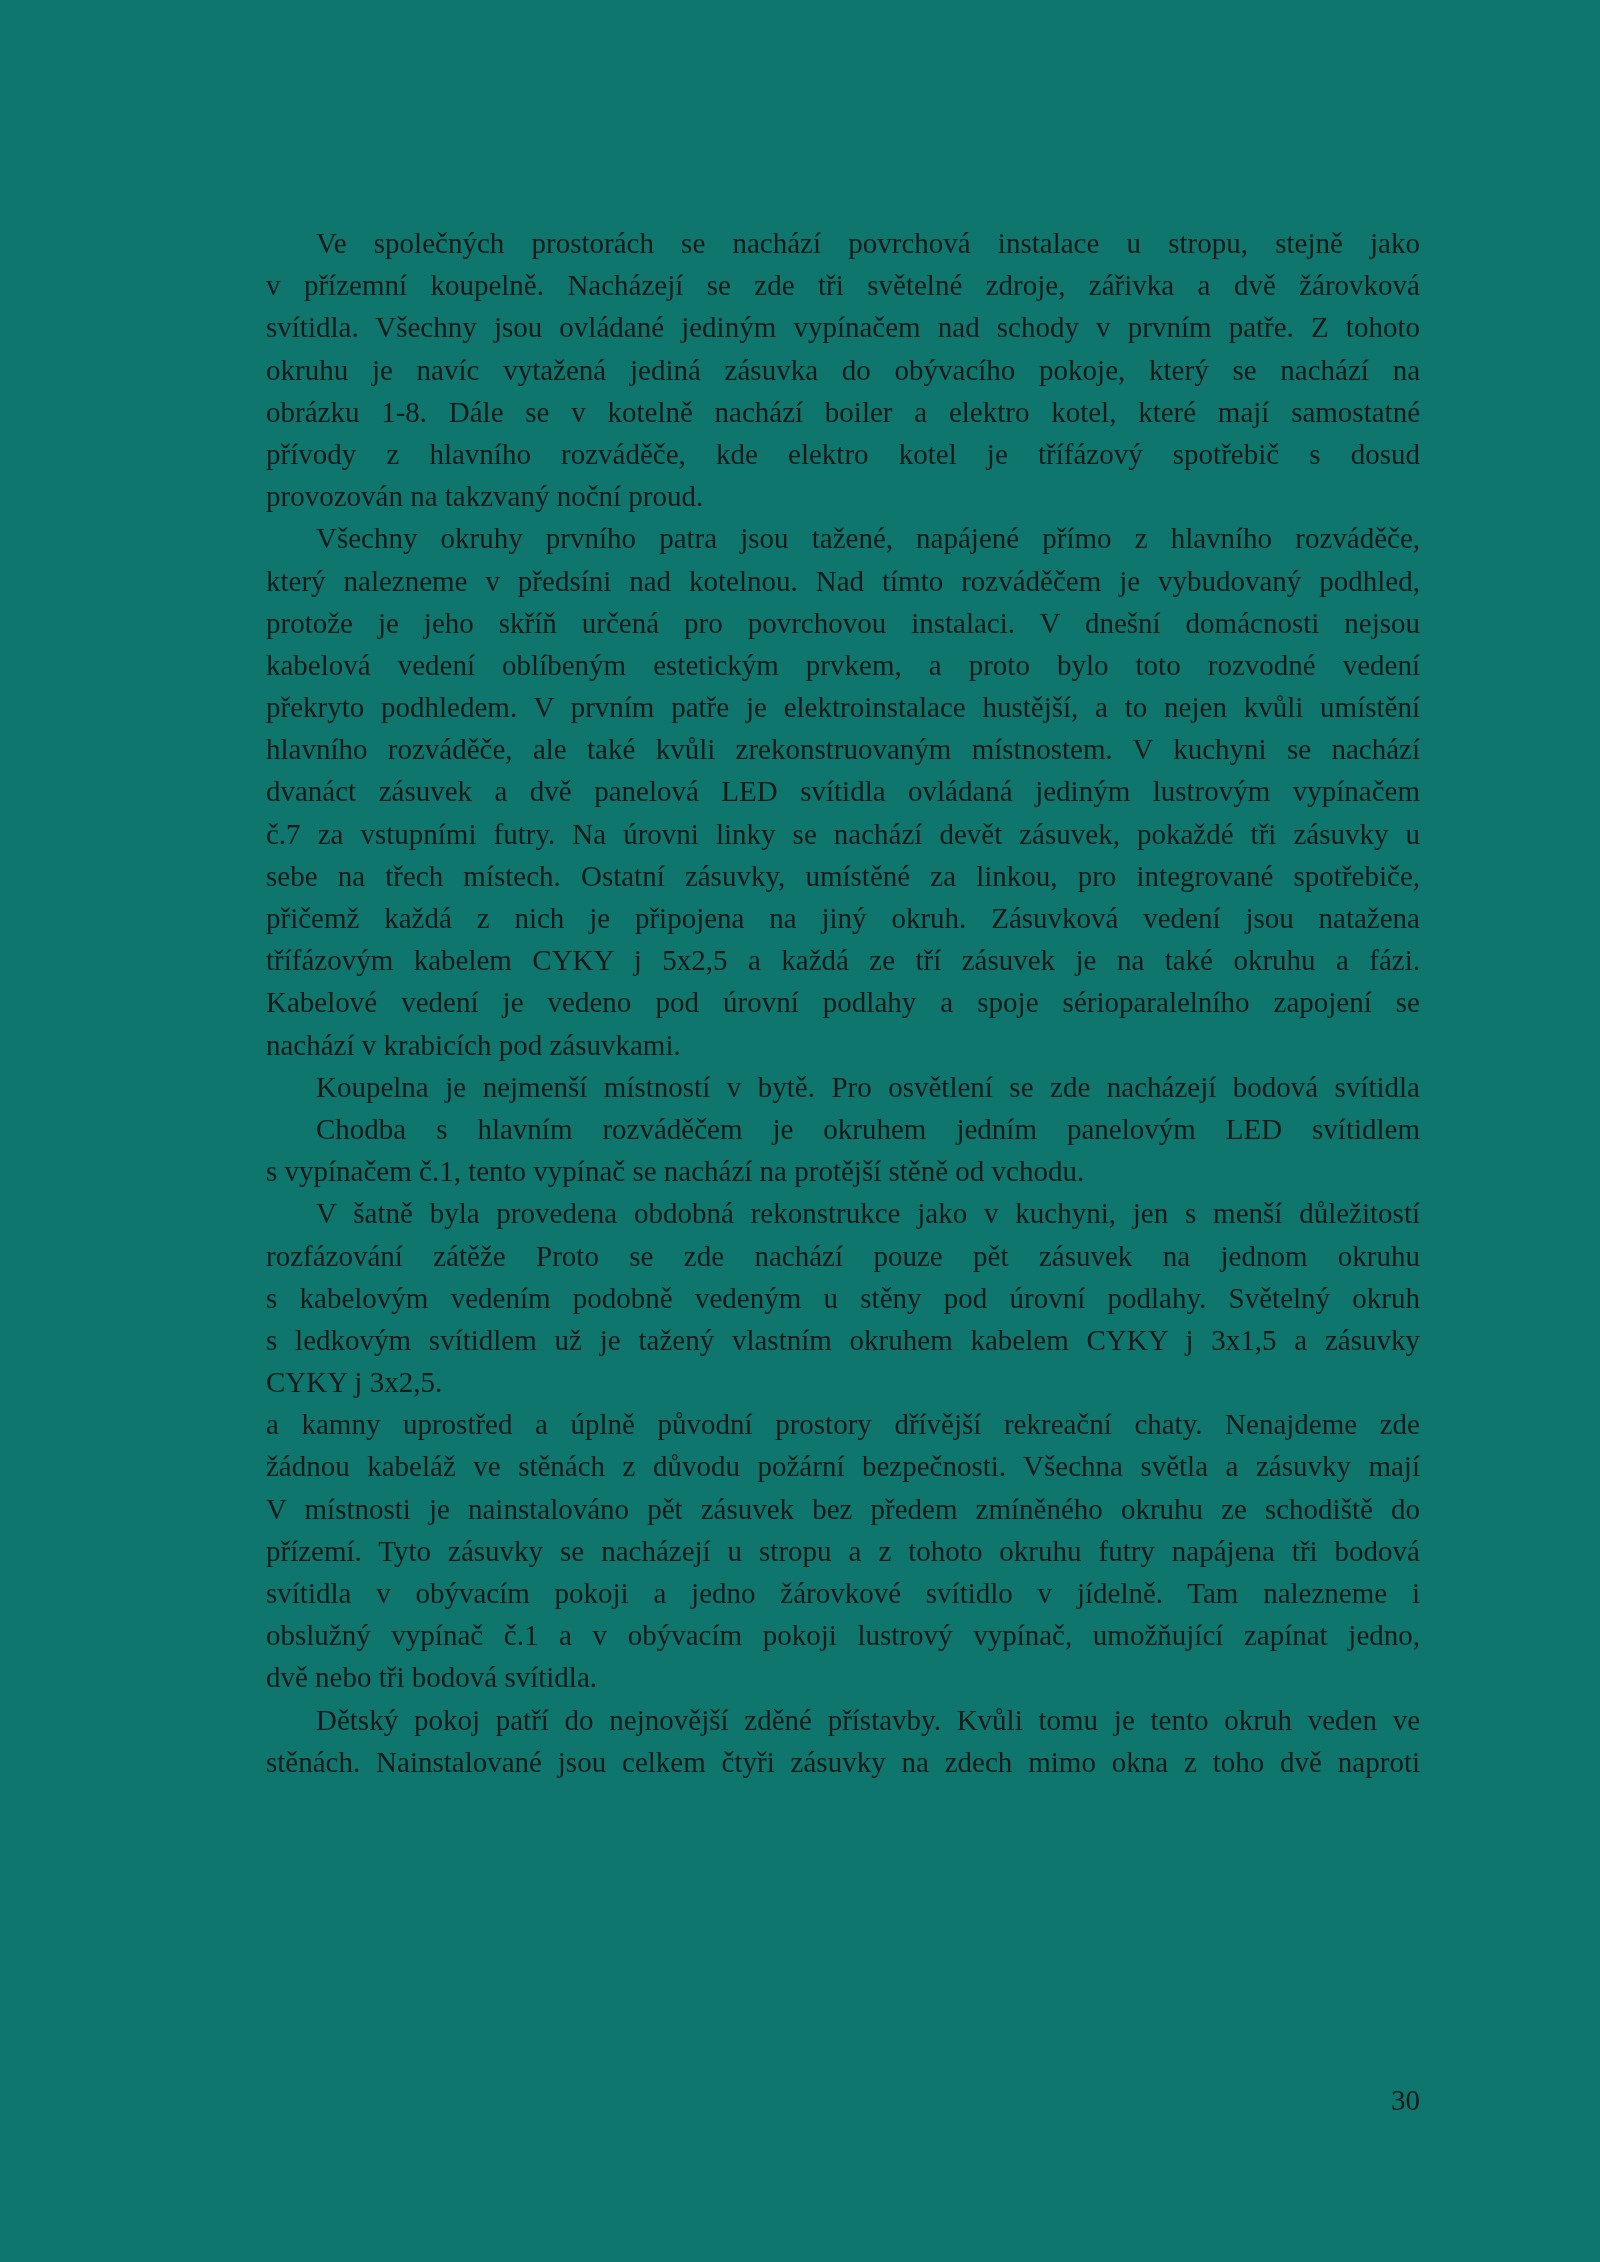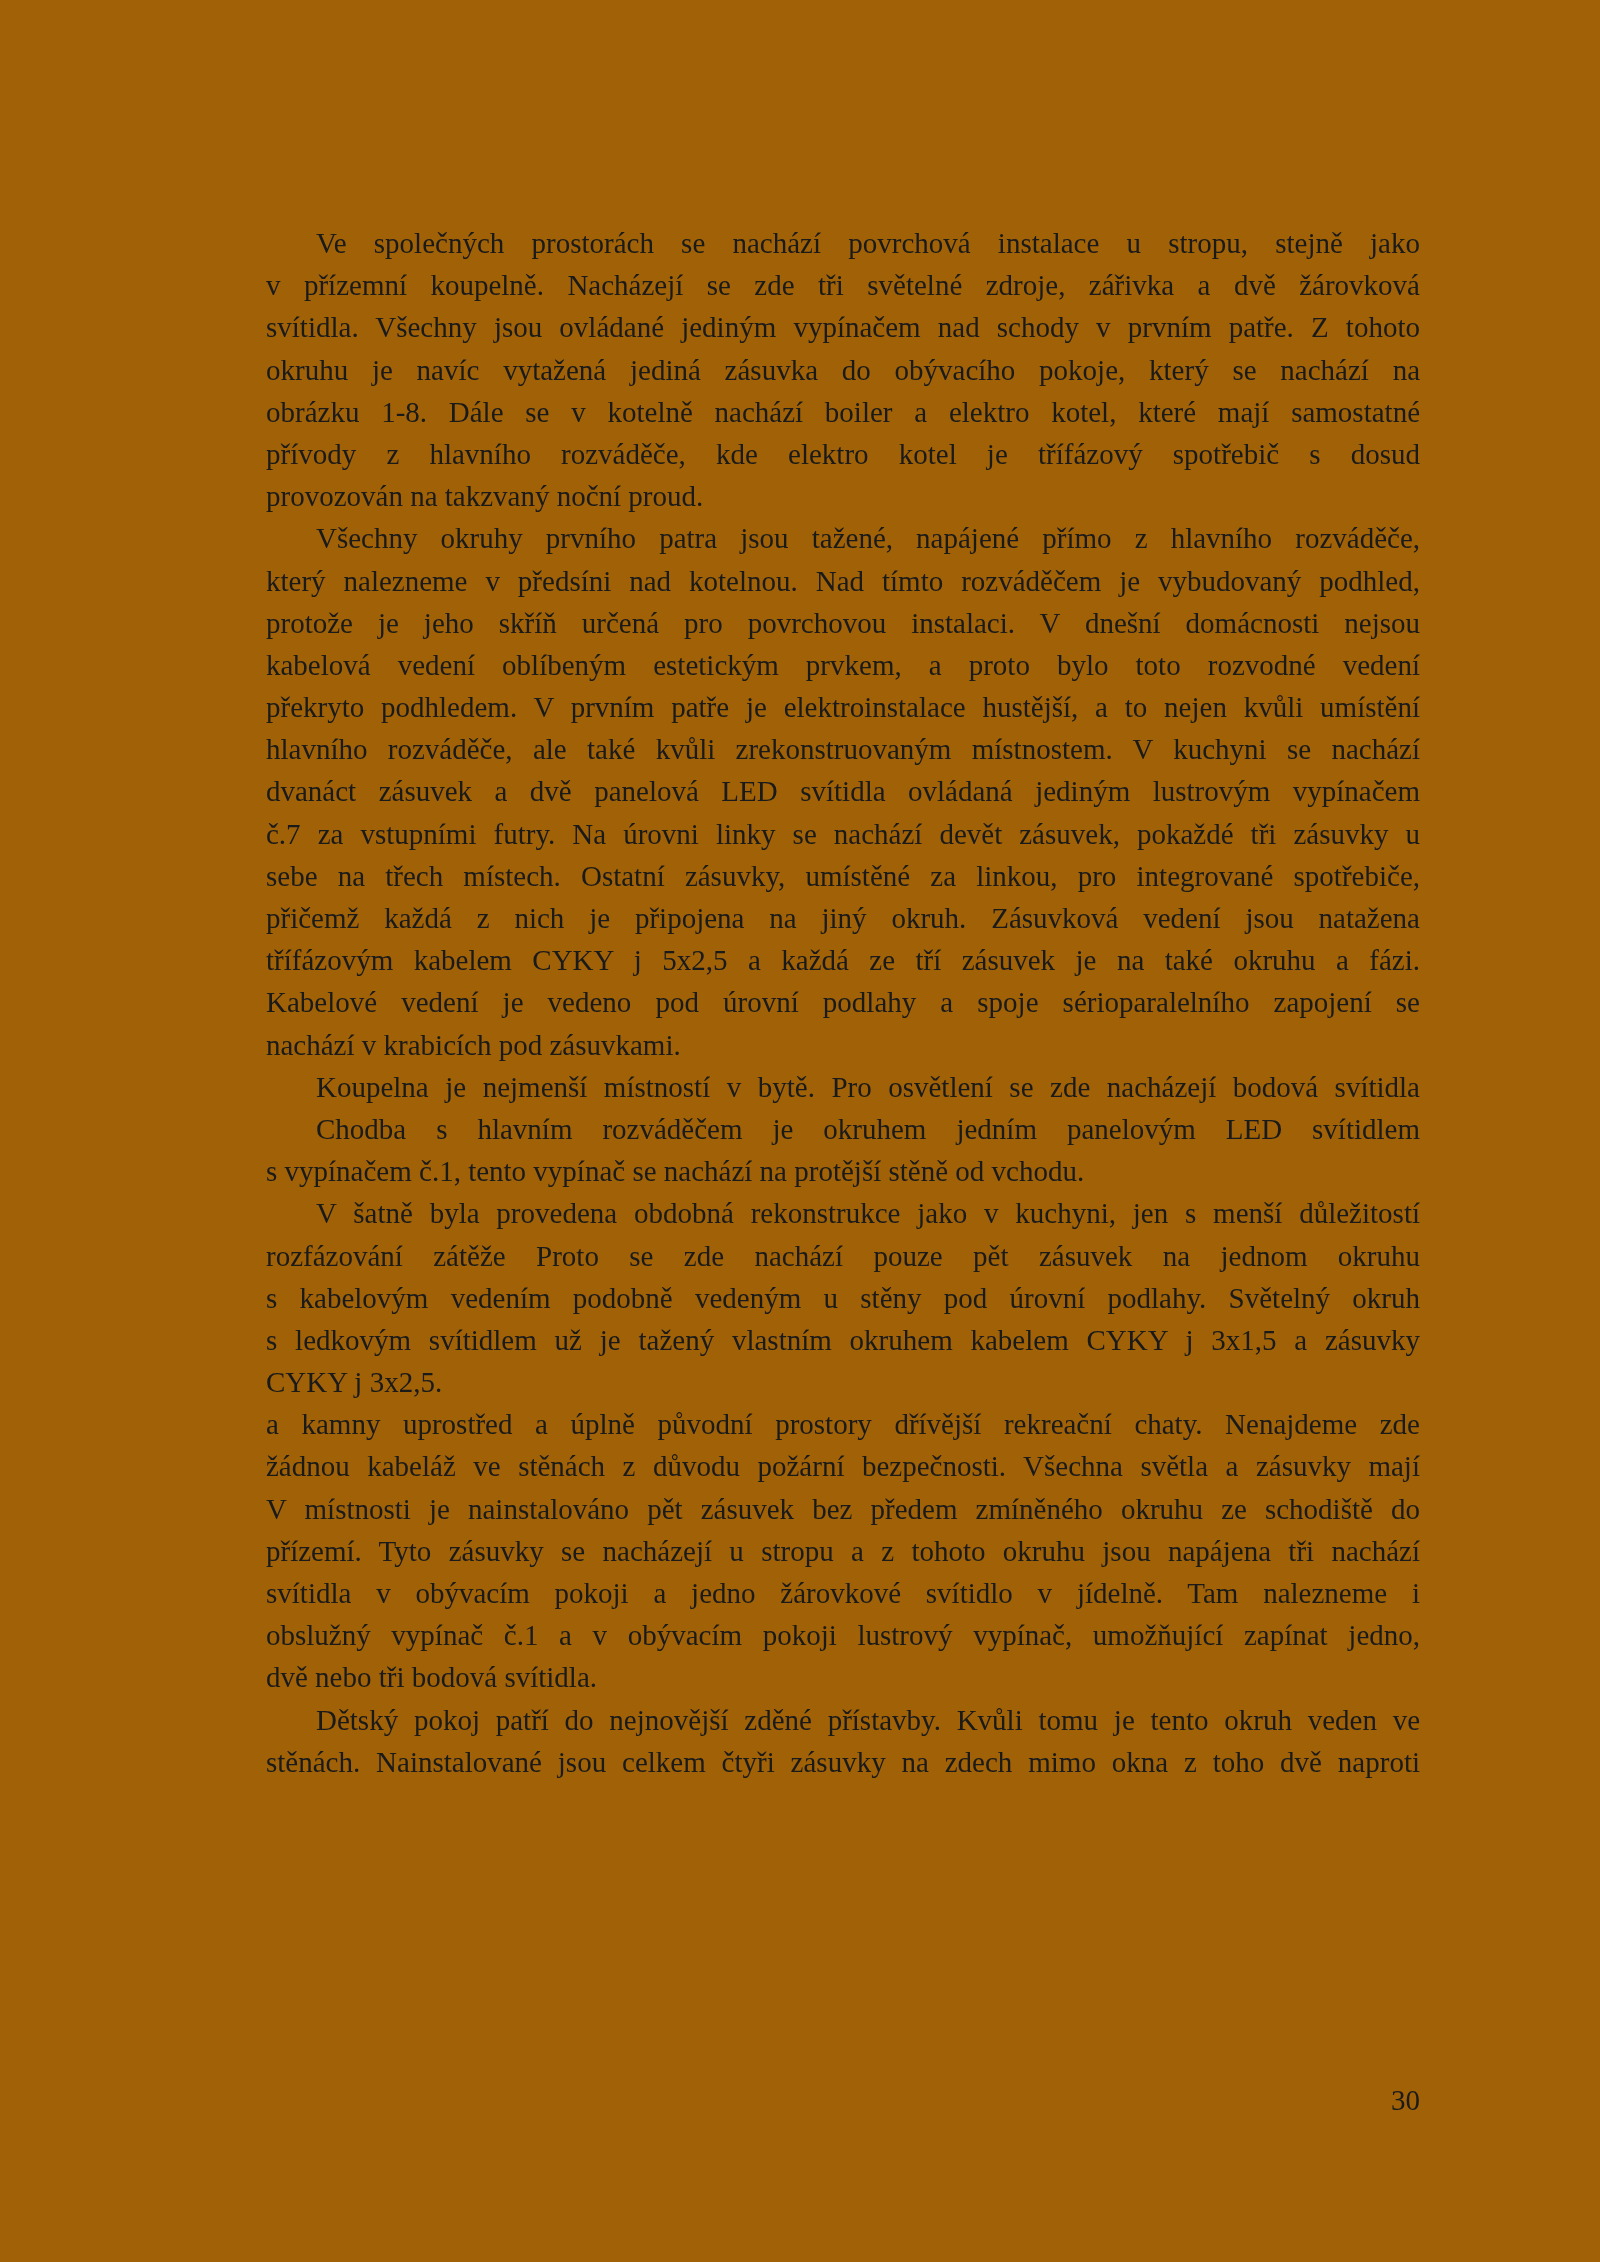--- a/index.html
+++ b/index.html
@@ -1,18 +1,18 @@
 <!DOCTYPE html>
 <html><head>
 <meta charset="utf-8">
 <style>
   html, body { margin: 0; padding: 0; background: #ffffff; }
   body { width: 1600px; height: 2262px; position: relative; overflow: hidden; }
   .page {
-    position: absolute; left: 0; top: 0; width: 1600px; height: 2262px; background: #a16207;
+    position: absolute; left: 0; top: 0; width: 1600px; height: 2262px; background: #0f766e;
   }
   .text {
     position: absolute; left: 266px; top: 222px; width: 1154px;
     font-family: "Liberation Serif", "DejaVu Serif", serif;
     font-size: 29px; color: #1a1a1a;
   }
   .para { margin: 0; }
   .line {
     display: block; height: 42.2px; line-height: 42.2px;
     text-align: justify; text-align-last: justify; white-space: nowrap;
@@ -66,21 +66,21 @@
         <span class="line first">V šatně byla provedena obdobná rekonstrukce jako v kuchyni, jen s menší důležitostí</span>
         <span class="line">rozfázování zátěže Proto se zde nachází pouze pět zásuvek na jednom okruhu</span>
         <span class="line">s kabelovým vedením podobně vedeným u stěny pod úrovní podlahy. Světelný okruh</span>
         <span class="line">s ledkovým svítidlem už je tažený vlastním okruhem kabelem CYKY j 3x1,5 a zásuvky</span>
         <span class="line last">CYKY j 3x2,5.</span>
       </div>
       <div class="para">
         <span class="line">a kamny uprostřed a úplně původní prostory dřívější rekreační chaty. Nenajdeme zde</span>
         <span class="line">žádnou kabeláž ve stěnách z důvodu požární bezpečnosti. Všechna světla a zásuvky mají</span>
         <span class="line">V místnosti je nainstalováno pět zásuvek bez předem zmíněného okruhu ze schodiště do</span>
-        <span class="line">přízemí. Tyto zásuvky se nacházejí u stropu a z tohoto okruhu jsou napájena tři nachází</span>
+        <span class="line">přízemí. Tyto zásuvky se nacházejí u stropu a z tohoto okruhu futry napájena tři bodová</span>
         <span class="line">svítidla v obývacím pokoji a jedno žárovkové svítidlo v jídelně. Tam nalezneme i</span>
         <span class="line">obslužný vypínač č.1 a v obývacím pokoji lustrový vypínač, umožňující zapínat jedno,</span>
         <span class="line last">dvě nebo tři bodová svítidla.</span>
       </div>
       <div class="para">
         <span class="line first">Dětský pokoj patří do nejnovější zděné přístavby. Kvůli tomu je tento okruh veden ve</span>
         <span class="line">stěnách. Nainstalované jsou celkem čtyři zásuvky na zdech mimo okna z toho dvě naproti</span>
       </div>
     </div>
   <div class="page-number">30</div>

